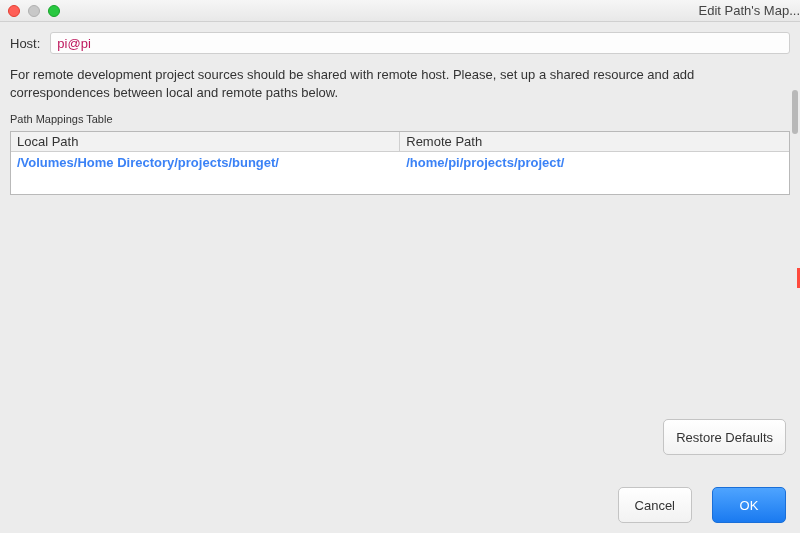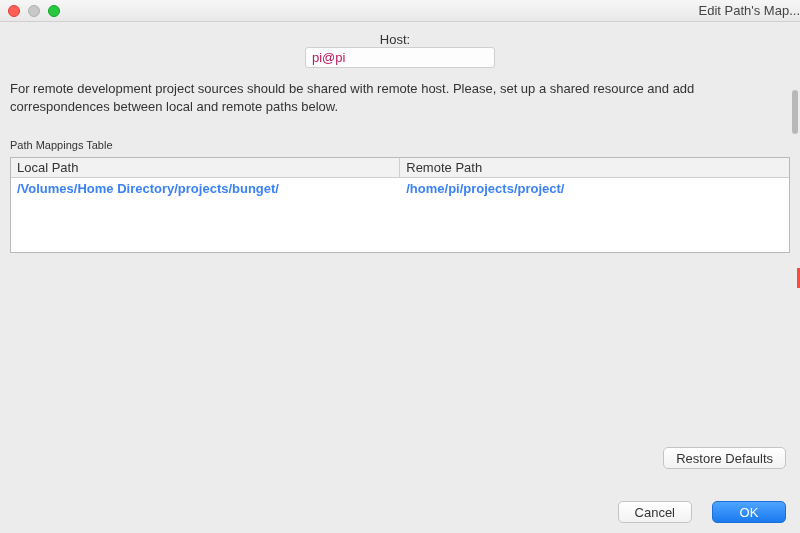--- a/index.html
+++ b/index.html
@@ -50,21 +50,20 @@
       padding: 10px 10px 0 10px;
       display: flex;
       flex-direction: column;
       height: calc(100% - 22px);
       position: relative;
     }
     .host-row {
       display: flex;
       align-items: center;
       margin-bottom: 12px;
-      flex-direction: column;
     }
     .host-label {
       color: #333;
       margin-right: 10px;
       font-size: 13px;
     }
     .host-input {
       flex: 1;
       height: 22px;
       border: 1px solid #cfcfcf;
@@ -72,32 +71,32 @@
       background: #fdfdfd;
       padding: 2px 6px;
       font-size: 13px;
       font-family: inherit;
       color: #be185d;
     }
     .desc {
       color: #333;
       font-size: 13px;
       line-height: 1.35;
-      margin-bottom: 24px;
+      margin-bottom: 12px;
       padding-right: 20px;
     }
     .section-label {
       font-size: 11px;
       color: #333;
       margin-bottom: 6px;
     }
     .table-wrap {
       border: 1px solid #b9b9b9;
       background: #fff;
-      height: 96px;
+      height: 64px;
       overflow: hidden;
     }
     .table {
       width: 100%;
       border-collapse: collapse;
       table-layout: fixed;
       font-size: 13px;
     }
     .table th {
       text-align: left;
@@ -147,21 +146,21 @@
       justify-content: flex-end;
       margin-bottom: 32px;
     }
     .btn-row {
       display: flex;
       justify-content: flex-end;
     }
     button.mac {
       font-family: inherit;
       font-size: 13px;
-      height: 22px;
+      height: 36px;
       padding: 0 16px;
       border-radius: 5px;
       border: 1px solid #c4c4c4;
       background: linear-gradient(#ffffff, #f2f2f2);
       color: #333;
       cursor: default;
     }
     button.mac.restore { padding: 0 12px; }
     button.mac.primary {
       background: linear-gradient(#4ea4ff, #1a7af0);

